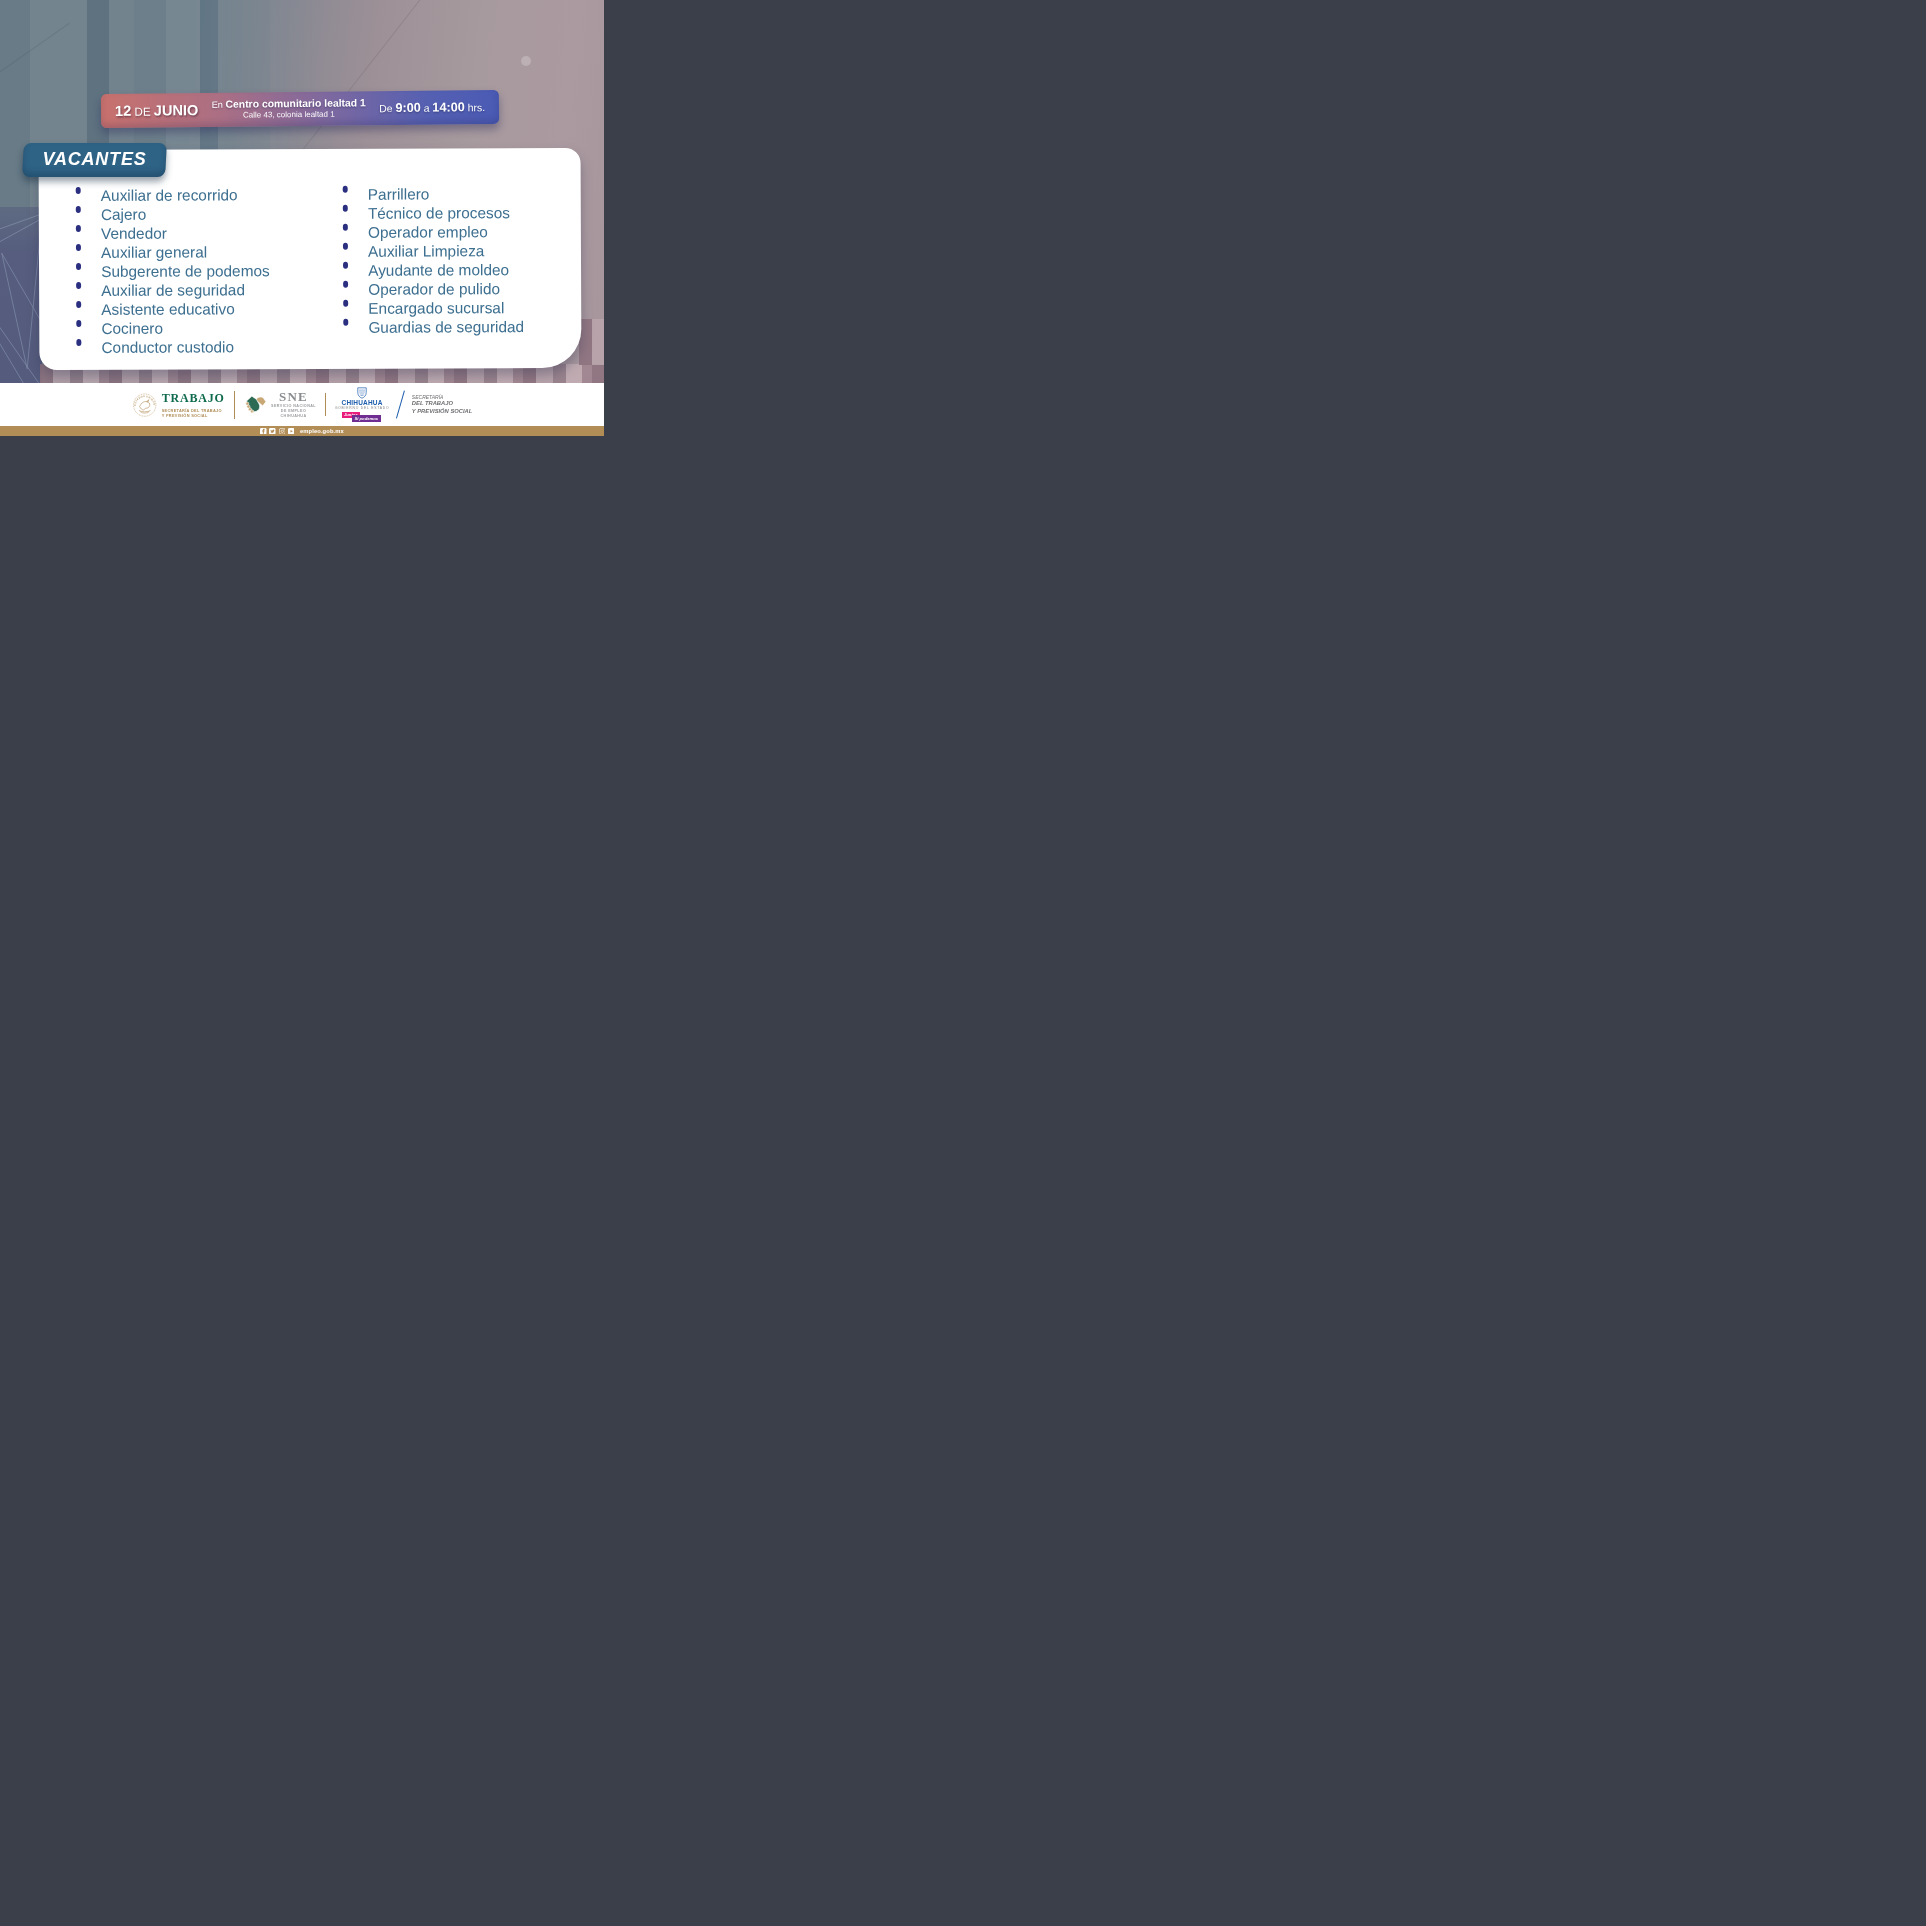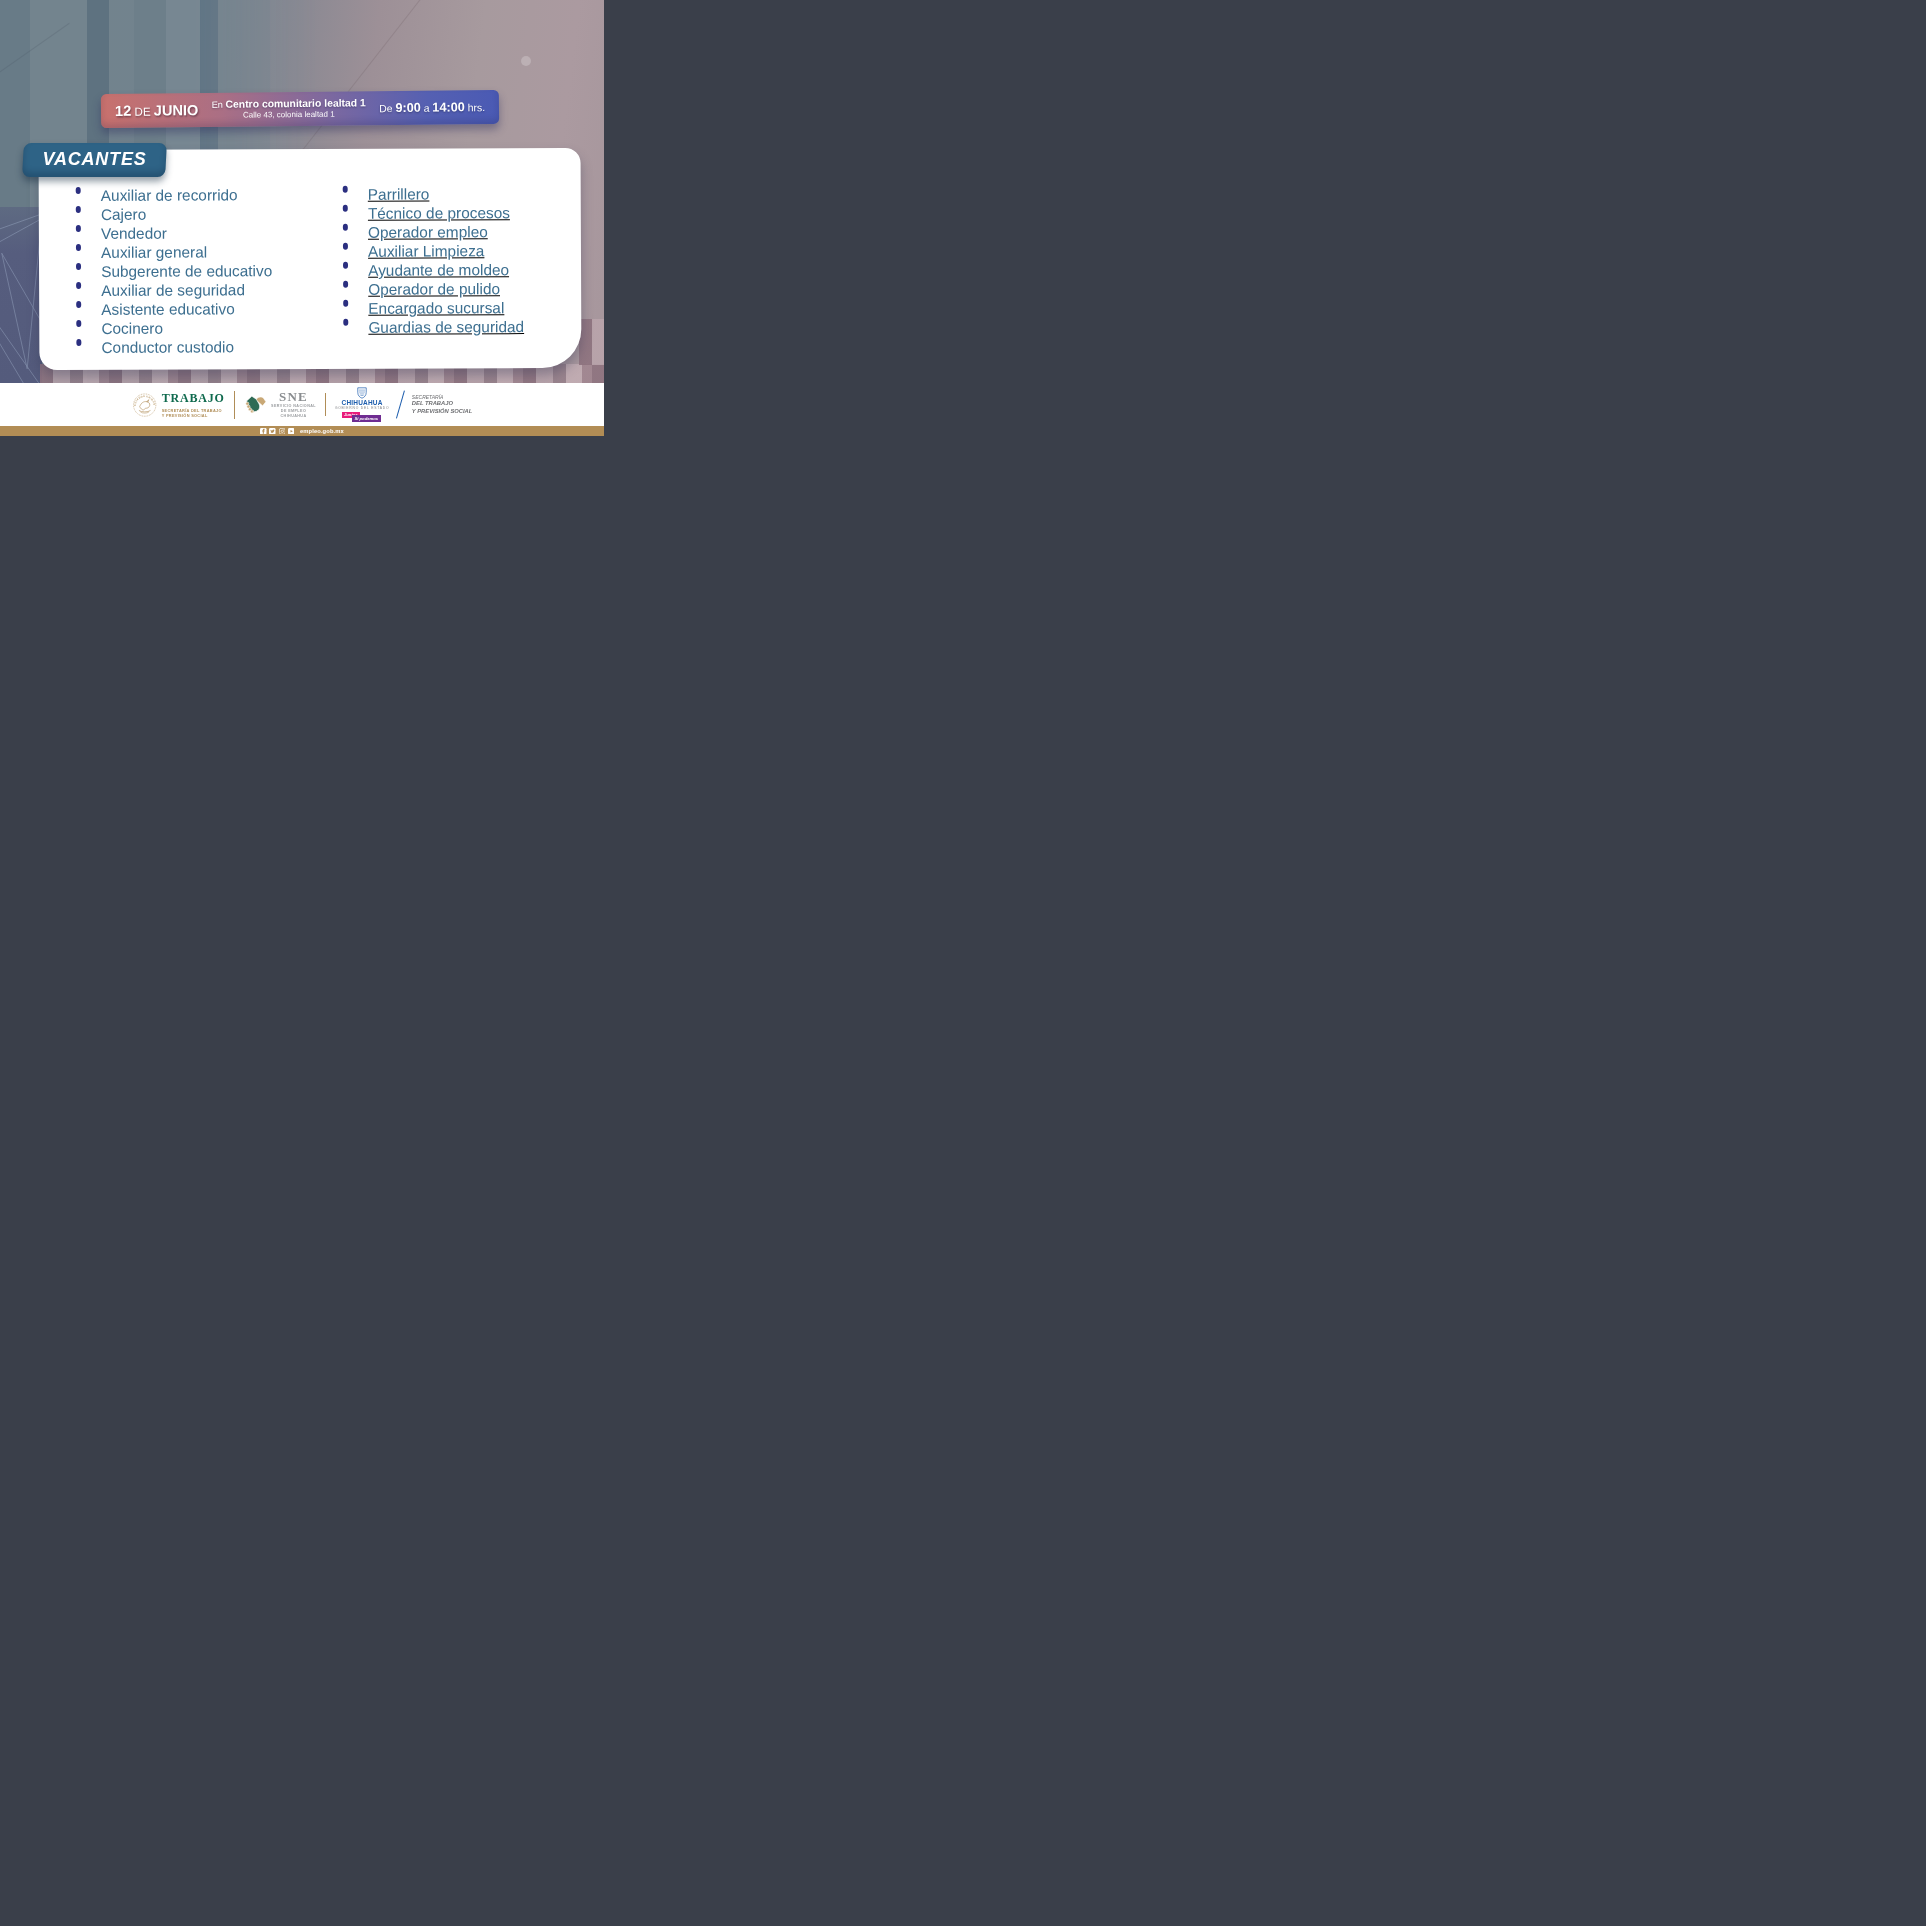--- a/index.html
+++ b/index.html
@@ -74,21 +74,21 @@
     position:absolute; inset:0; background:#2e6386; border-radius:7.7px;
     transform:skewX(-3deg);
     box-shadow:0 4.6px 7px rgba(15,40,60,.45), inset 0 -4.6px 6.2px rgba(0,20,40,.22);
   }
   .vac-label{
     position:relative; z-index:1; color:#fff; font-style:italic; font-weight:700;
     font-size:18px; letter-spacing:0.8px; text-align:center; line-height:33px;
   }
   .col{position:absolute; top:37px;}
   .col-left{left:37px;}
-  .col-right{left:304px;text-decoration:underline;}
+  .col-right{left:304px;}
   .item{display:flex; height:19px; font-size:15.4px; color:#3d6f90; white-space:nowrap;gap:12px;}
   .bullet{width:5.4px; height:6.5px; border-radius:50%; background:#2b2f80; margin-right:7.7px; flex:0 0 auto;}
   
   .footer-white{position:absolute; left:0; top:383px; width:604px; height:43px; background:#fff; z-index:8;
     display:flex; align-items:center; justify-content:center; gap:9.2px;}
   .logo-block{display:flex; align-items:center; gap:4.6px;}
   .trabajo-text{display:flex; flex-direction:column;}
   .trabajo-name{font-family:"Liberation Serif", serif; font-size:12px; font-weight:700; color:#0f6a4e; letter-spacing:0.8px;}
   .trabajo-sub{font-size:3.9px; font-weight:700; color:#b08d57; letter-spacing:0.3px; line-height:5px; margin-top:1.2px;}
   .vdiv{width:1.2px; height:28px; background:#b08d57;}
@@ -175,21 +175,21 @@
         <div class="item">
         <span class="bullet"></span>
         <span>Vendedor</span>
       </div>
         <div class="item">
         <span class="bullet"></span>
         <span>Auxiliar general</span>
       </div>
         <div class="item">
         <span class="bullet"></span>
-        <span>Subgerente de educativo</span>
+        <span>Subgerente de podemos</span>
       </div>
         <div class="item">
         <span class="bullet"></span>
         <span>Auxiliar de seguridad</span>
       </div>
         <div class="item">
         <span class="bullet"></span>
         <span>Asistente educativo</span>
       </div>
         <div class="item">

